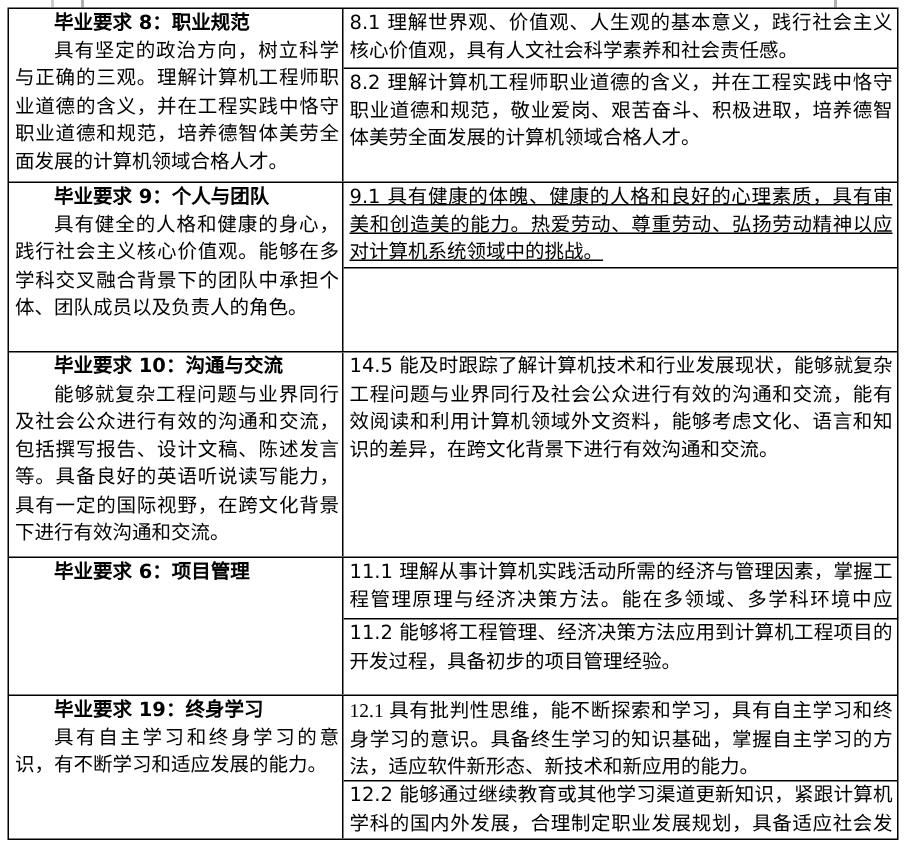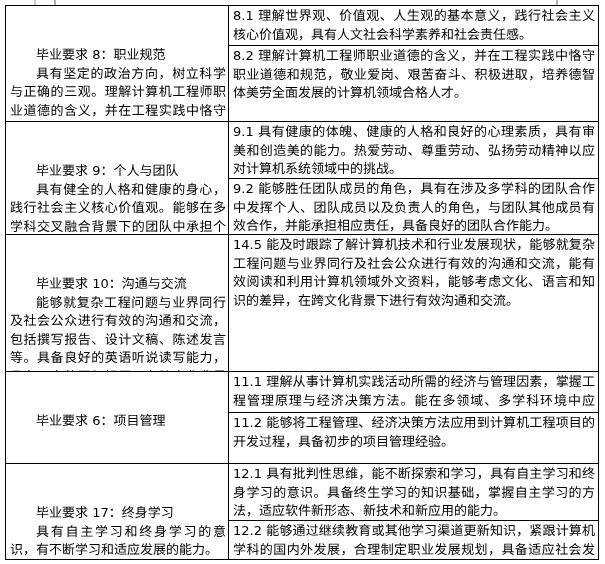--- a/index.html
+++ b/index.html
@@ -27,34 +27,34 @@
   .r2{height:137px;}
   .r3{height:92px;}
   .r4{flex:1;}
 
   .cell-left{
     width:223px;box-sizing:border-box;flex:none;
     border-right:1px solid #000000;
     padding:1px 2px 0 4px;overflow:hidden;
   }
   .r3 .cell-left{line-height:18px;}
-  .req-title{font-weight:normal;text-indent:2em;white-space:nowrap;margin-top:39px;}
+  .req-title{font-weight:bold;text-indent:2em;white-space:nowrap;}
   .req-desc{text-indent:2em;text-align:justify;text-justify:inter-ideograph;}
 
   .cell-right{flex:1;display:flex;flex-direction:column;overflow:hidden;}
   .sub{
     box-sizing:border-box;border-bottom:1px solid #000000;
     padding:1px 3px 0 4px;text-align:justify;text-justify:inter-ideograph;overflow:hidden;
   }
   .sub.rest{flex:1;border-bottom:none;}
   .r0 .sub.first{height:40px;}
-  .r1 .sub.first{height:57px;}
+  .r1 .sub.first{height:57px;text-decoration:underline;}
   .r2 .sub.first{height:59px;}
   .r3 .sub.first{height:41px;}
-  .r4 .sub.first{height:57px;}
+  .r4 .sub.first{height:57px;font-family:Liberation Serif, serif;}
 </style>
 </head>
 <body>
 
 <div class="tick t1"></div>
 <div class="tick t2"></div>
 <div class="tick t3"></div>
 
 <div class="table">
 
@@ -69,21 +69,20 @@
     </div>
   </div>
 
   <div class="row r1">
     <div class="cell-left">
       <div class="req-title">毕业要求 9：个人与团队</div>
       <div class="req-desc">具有健全的人格和健康的身心，践行社会主义核心价值观。能够在多学科交叉融合背景下的团队中承担个体、团队成员以及负责人的角色。</div>
     </div>
     <div class="cell-right">
       <div class="sub first">9.1 具有健康的体魄、健康的人格和良好的心理素质，具有审美和创造美的能力。热爱劳动、尊重劳动、弘扬劳动精神以应对计算机系统领域中的挑战。</div>
-      <div class="sub rest">9.2 能够胜任团队成员的角色，具有在涉及多学科的团队合作中发挥个人、团队成员以及负责人的角色，与团队其他成员有效合作，并能承担相应责任，具备良好的团队合作能力。</div>
     </div>
   </div>
 
   <div class="row r2">
     <div class="cell-left">
       <div class="req-title">毕业要求 10：沟通与交流</div>
       <div class="req-desc">能够就复杂工程问题与业界同行及社会公众进行有效的沟通和交流，包括撰写报告、设计文稿、陈述发言等。具备良好的英语听说读写能力，具有一定的国际视野，在跨文化背景下进行有效沟通和交流。</div>
     </div>
     <div class="cell-right">
       <div class="sub rest">14.5 能及时跟踪了解计算机技术和行业发展现状，能够就复杂工程问题与业界同行及社会公众进行有效的沟通和交流，能有效阅读和利用计算机领域外文资料，能够考虑文化、语言和知识的差异，在跨文化背景下进行有效沟通和交流。</div>
@@ -95,21 +94,21 @@
       <div class="req-title">毕业要求 6：项目管理</div>
     </div>
     <div class="cell-right">
       <div class="sub first">11.1 理解从事计算机实践活动所需的经济与管理因素，掌握工程管理原理与经济决策方法。能在多领域、多学科环境中应用。</div>
       <div class="sub rest">11.2 能够将工程管理、经济决策方法应用到计算机工程项目的开发过程，具备初步的项目管理经验。</div>
     </div>
   </div>
 
   <div class="row r4">
     <div class="cell-left">
-      <div class="req-title">毕业要求 17：终身学习</div>
+      <div class="req-title">毕业要求 19：终身学习</div>
       <div class="req-desc">具有自主学习和终身学习的意识，有不断学习和适应发展的能力。</div>
     </div>
     <div class="cell-right">
       <div class="sub first">12.1 具有批判性思维，能不断探索和学习，具有自主学习和终身学习的意识。具备终生学习的知识基础，掌握自主学习的方法，适应软件新形态、新技术和新应用的能力。</div>
       <div class="sub rest">12.2 能够通过继续教育或其他学习渠道更新知识，紧跟计算机学科的国内外发展，合理制定职业发展规划，具备适应社会发展的能力。</div>
     </div>
   </div>
 
 </div>
 

